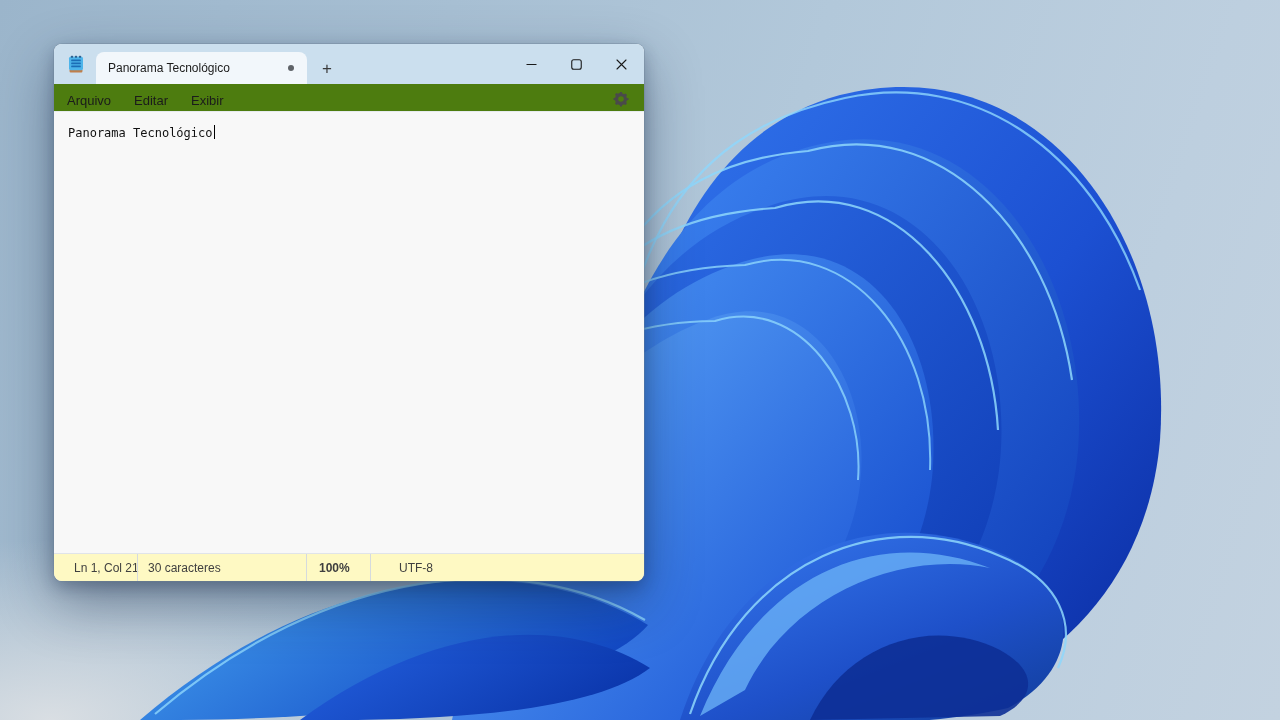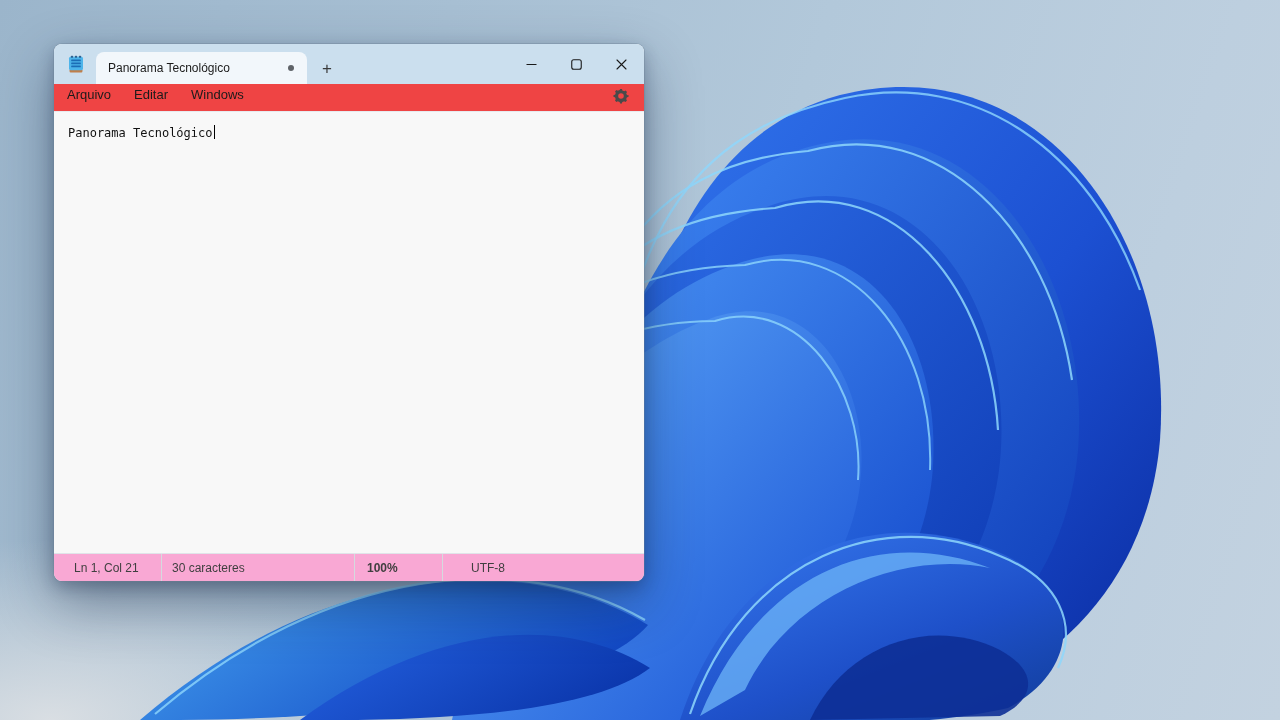--- a/index.html
+++ b/index.html
@@ -31,37 +31,37 @@
   .dot{position:absolute;right:13px;top:13px;width:6px;height:6px;border-radius:50%;background:#5f6368;}
   .newtab{
     position:absolute;left:259px;top:10px;width:28px;height:28px;border-radius:5px;
     display:flex;align-items:center;justify-content:center;
     font-size:17px;font-weight:400;color:#3a3a3a;line-height:1;
   }
   .caption-btns{position:absolute;right:0;top:0;height:40px;display:flex;}
   .cap-btn{width:45px;height:40px;display:flex;align-items:center;justify-content:center;}
 
   .menubar{
-    height:27px;background:#ef4444;flex:0 0 auto;display:flex;align-items:flex-start;
+    height:27px;background:#4d7c0f;flex:0 0 auto;display:flex;align-items:flex-end;
     padding-left:3px;border-bottom:1px solid #e7ebef;
   }
   .menu-item{padding:3px 10px;margin-right:3px;font-size:13px;color:#1b1b1b;border-radius:5px;}
   .menubar-spacer{flex:1;}
   .gear-btn{width:30px;height:24px;margin-right:8px;display:flex;align-items:center;justify-content:center;border-radius:5px;}
 
   .editor{
     flex:1;background:#f8f8f8;padding:12px 14px;
     font-family:"DejaVu Sans Mono","Liberation Mono",monospace;
     font-size:12px;line-height:18px;color:#111;white-space:pre;cursor:text;
   }
   .caret{display:inline-block;width:1px;height:14px;background:#000;vertical-align:-2px;margin-left:1px;}
 
   .statusbar{
-    height:27px;flex:0 0 auto;background:#f9a8d4;border-top:1px solid #e0e4e9;
-    display:flex;align-items:flex-start;font-size:12px;color:#3f3f3f;gap:24px;
+    height:27px;flex:0 0 auto;background:#fef9c3;border-top:1px solid #e0e4e9;
+    display:flex;align-items:flex-start;font-size:12px;color:#3f3f3f;
   }
   .seg{height:100%;display:flex;align-items:center;white-space:nowrap;box-sizing:border-box;}
   .seg.divl{border-left:1px solid #d5dade;}
   .s1{width:83px;padding-left:20px;}
   .s2{width:169px;padding-left:10px;}
   .s3{width:64px;padding-left:12px;font-weight:bold;}
   .s4{width:147px;padding-left:8px;}
   .s5{flex:1;padding-left:28px;}
 </style>
 </head>
@@ -166,21 +166,21 @@
         <svg width="11" height="11" viewBox="0 0 11 11">
           <path d="M1 1 L10 10 M10 1 L1 10" stroke="#1a1a1a" stroke-width="1.1" stroke-linecap="round"></path>
         </svg>
       </div>
     </div>
   </div>
 
   <div class="menubar">
     <div class="menu-item">Arquivo</div>
     <div class="menu-item">Editar</div>
-    <div class="menu-item">Windows</div>
+    <div class="menu-item">Exibir</div>
     <div class="menubar-spacer"></div>
     <div class="gear-btn">
       <svg width="16" height="16" viewBox="0 0 16 16">
         <path fill-rule="evenodd" fill="#4a4a4a" d="M7 1h2l.3 1.6a5.5 5.5 0 0 1 1.8.75l1.5-.8 1.4 1.4-.8 1.5a5.5 5.5 0 0 1 .75 1.8L15.5 7v2l-1.6.3a5.5 5.5 0 0 1-.75 1.8l.8 1.5-1.4 1.4-1.5-.8a5.5 5.5 0 0 1-1.8.75L9 15.5H7l-.3-1.6a5.5 5.5 0 0 1-1.8-.75l-1.5.8-1.4-1.4.8-1.5a5.5 5.5 0 0 1-.75-1.8L.5 9V7l1.6-.3a5.5 5.5 0 0 1 .75-1.8l-.8-1.5 1.4-1.4 1.5.8a5.5 5.5 0 0 1 1.8-.75L7 1z M8 5.2a2.8 2.8 0 1 0 0 5.6 2.8 2.8 0 0 0 0-5.6z"></path>
       </svg>
     </div>
   </div>
 
   <div class="editor"><span>Panorama Tecnológico</span><span class="caret"></span></div>
 

